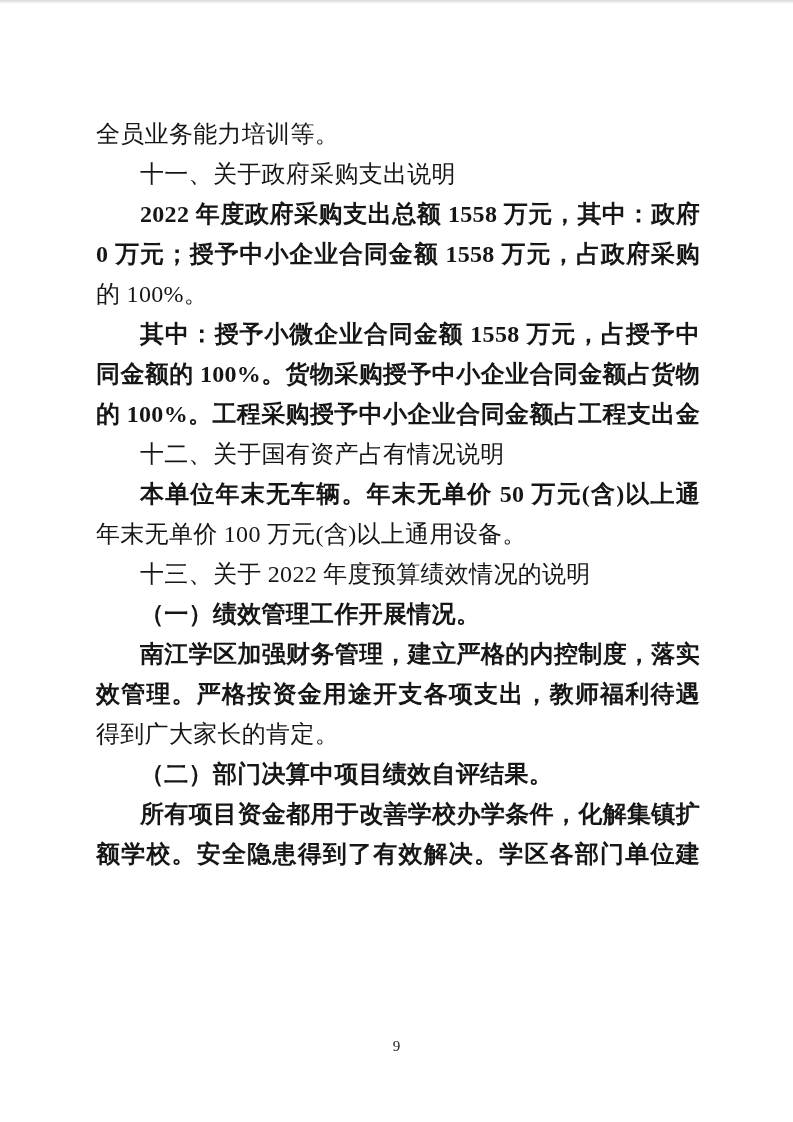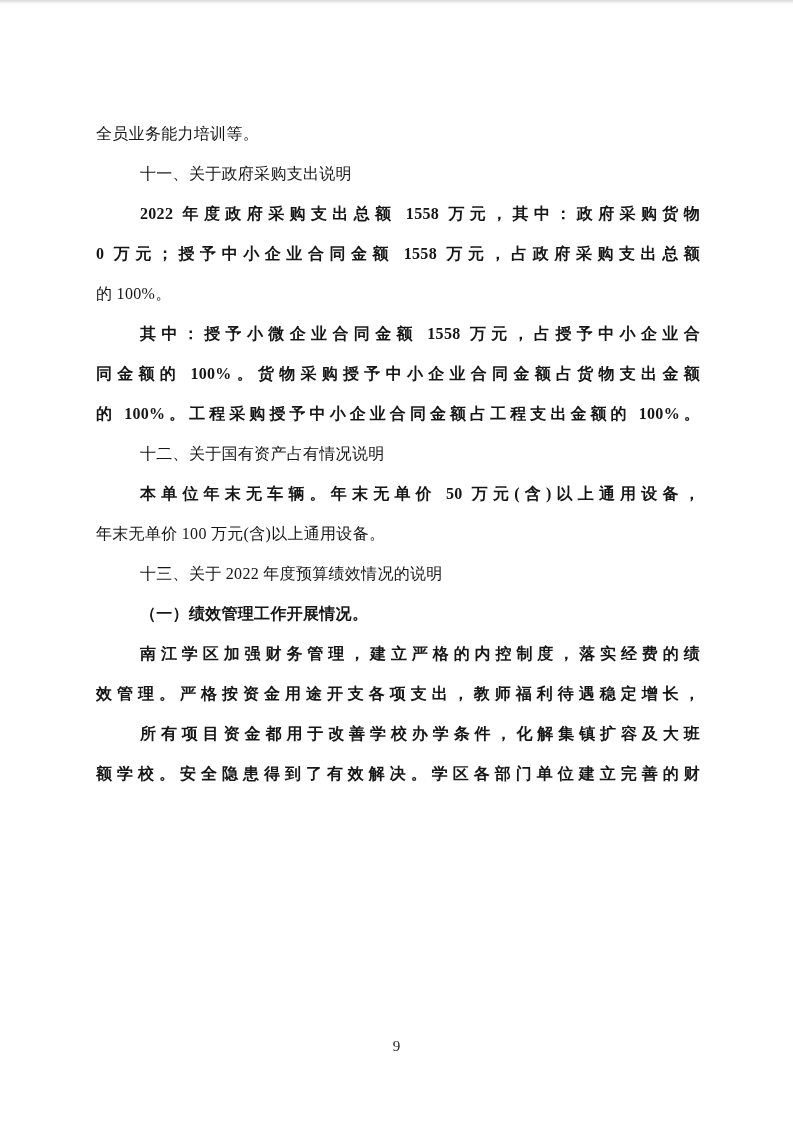--- a/index.html
+++ b/index.html
@@ -23,21 +23,21 @@
   }
   .content {
     position: absolute;
     left: 96px;
     top: 114px;
     width: 604px;
   }
   .line {
     height: 40px;
     line-height: 40px;
-    font-size: 16px;
+    font-size: 24px;
     letter-spacing: 0.3px;
     overflow: hidden;
     text-align: left;
   }
   .fill {
     text-align: justify;
     text-align-last: justify;
     font-weight: bold;
   }
   .indent {
@@ -82,20 +82,22 @@
 
   <div class="line indent fill">本单位年末无车辆。年末无单价 50 万元(含)以上通用设备，</div>
   <div class="line">年末无单价 100 万元(含)以上通用设备。</div>
 
   <div class="line indent">十三、关于 2022 年度预算绩效情况的说明</div>
 
   <div class="line indent bold">（一）绩效管理工作开展情况。</div>
 
   <div class="line indent fill">南江学区加强财务管理，建立严格的内控制度，落实经费的绩</div>
   <div class="line fill">效管理。严格按资金用途开支各项支出，教师福利待遇稳定增长，</div>
+  <div class="line">得到广大家长的肯定。</div>
 
+  <div class="line indent bold">（二）部门决算中项目绩效自评结果。</div>
 
   <div class="line indent fill">所有项目资金都用于改善学校办学条件，化解集镇扩容及大班</div>
   <div class="line fill">额学校。安全隐患得到了有效解决。学区各部门单位建立完善的财</div>
 
 </div>
 
 <div class="footer">9</div>
 
 </body></html>

